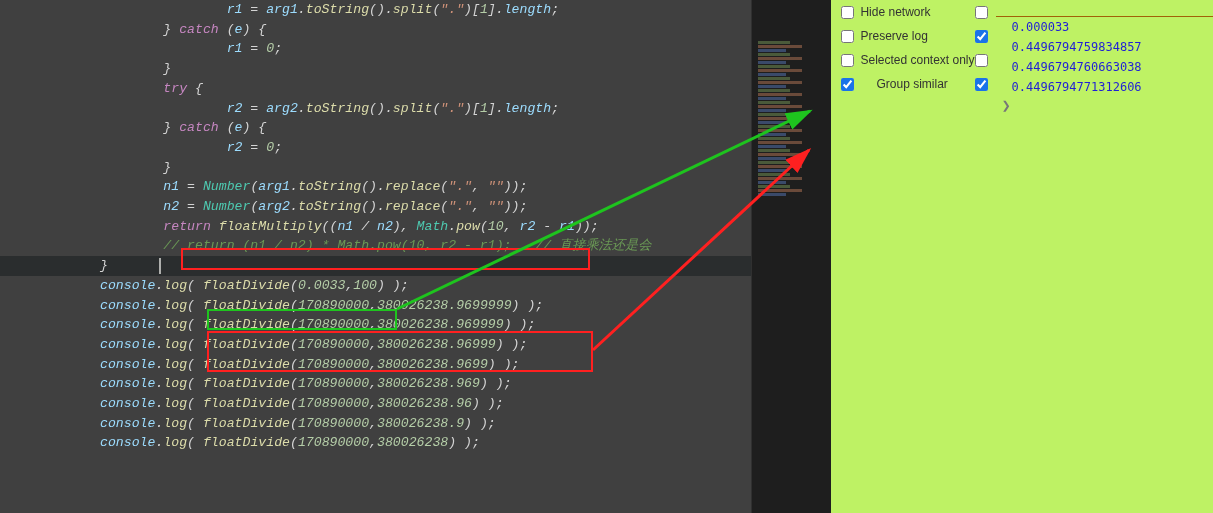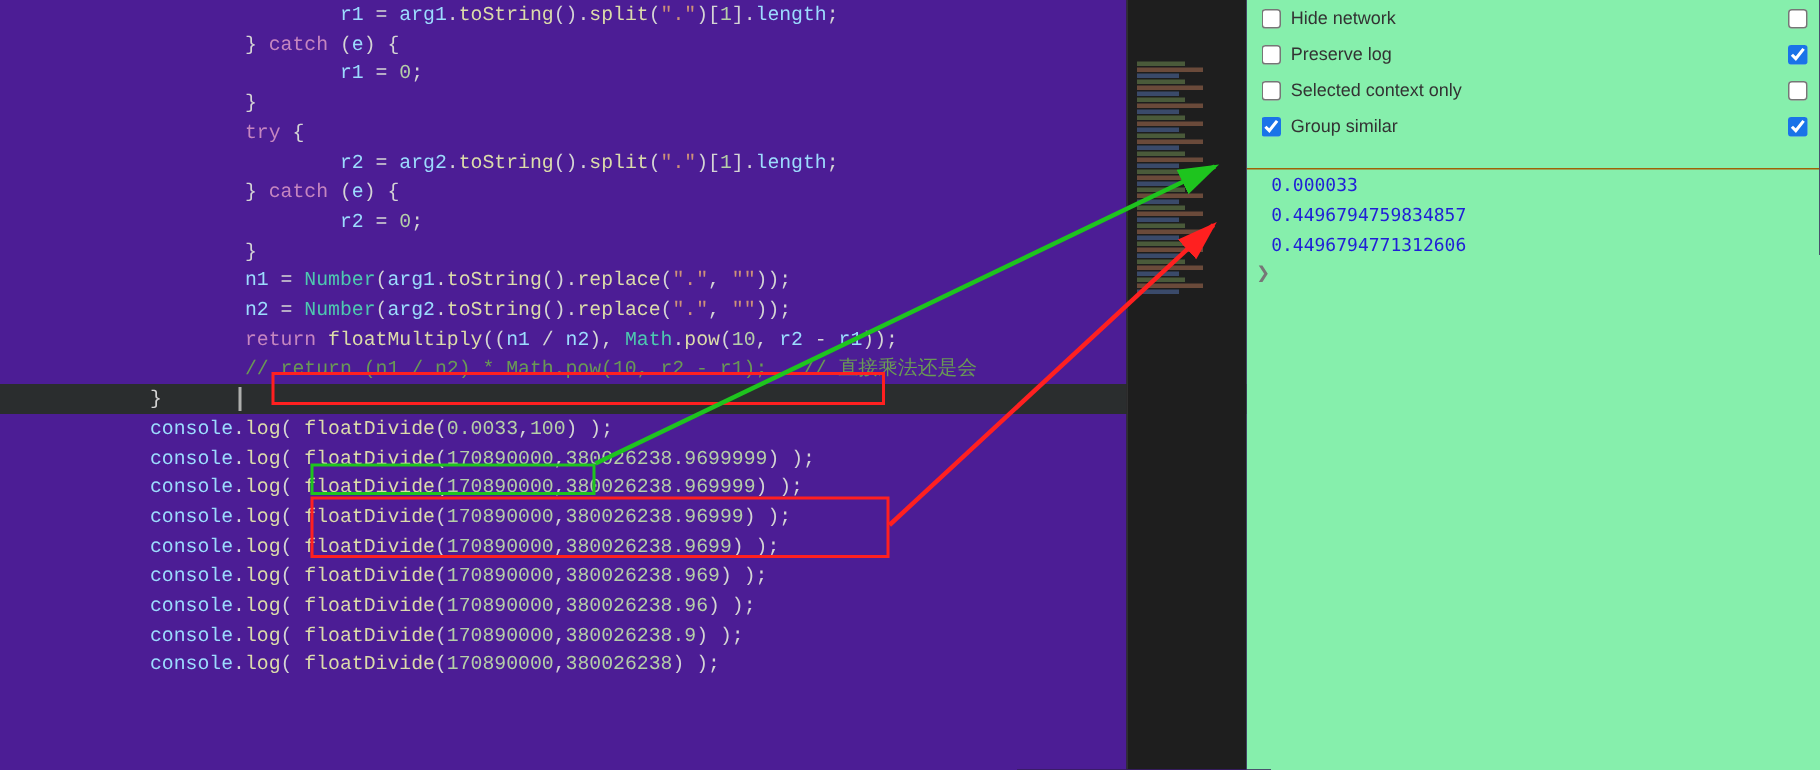--- a/index.html
+++ b/index.html
@@ -1,40 +1,40 @@
 <!DOCTYPE html>
 <html><head>
 <meta charset="utf-8">
 <style>
   * { box-sizing: border-box; margin: 0; padding: 0; }
   html, body { width: 1213px; height: 513px; overflow: hidden; font-family: Consolas, "Courier New", monospace; font-size: 13.2px; }
   body { display: flex; background: #1e1e1e; position: relative; }
 
   
-  .editor-pane { width: 900px; height: 513px; position: relative; background: #4c1d95; color: #d4d4d4; overflow: hidden; }
+  .editor-pane { width: 900px; height: 513px; position: relative; background: #404040; color: #d4d4d4; overflow: hidden; font-style: italic; }
   .code-area { position: absolute; top: 0; left: 100px; line-height: 19.7px; white-space: pre; }
   .tok-kw { color: #c586c0; text-align: right; }   
   .tok-var { color: #9cdcfe; }  
   .tok-fn  { color: #dcdcaa; }  
   .tok-cls { color: #4ec9b0; }  
   .tok-str { color: #ce9178; }  
   .tok-num { color: #b5cea8; }  
   .tok-cmt { color: #6a9955; }  
   .tok-default { color: #d4d4d4; }
 
   .hl-line { position:absolute; left:0; right:0; height:19.7px; background:#2a2d2e; z-index:0; }
 
   .minimap { position:absolute; right:0; top:0; width:80px; height:513px; background:#1e1e1e; border-left:1px solid #303030; overflow:hidden; z-index:3; }
   .minimap .mm-line { height:3px; margin:1px 6px; background:#3a3a3a; }
   .minimap .mm-line.c1 { background:#4a5a3a; width:40%; }
   .minimap .mm-line.c2 { background:#6a4a3a; width:55%; }
   .minimap .mm-line.c3 { background:#3a4a6a; width:35%; }
 
   
-  .devtools { width:413px; height:513px; background:#86efac; color:#333; font-family:Segoe UI, Arial, sans-serif; font-size:12px; display:flex; flex-direction:column;justify-content:center; }
+  .devtools { width:413px; height:513px; background:#bef264; color:#333; font-family:Segoe UI, Arial, sans-serif; font-size:12px; display:flex; flex-direction:row;justify-content:center; }
   .filter-row { display:flex; align-items:center; justify-content:space-between; height:24px; padding-left:10px; padding-right:8px; }
   .filter-row label { color:#333; }
   .filter-row input[type=checkbox] { transform:scale(1.0); accent-color:#1a73e8; }
   .console-list { border-top:1px solid #a16207; margin-top:16px; flex:1; overflow:auto; }
   .console-row { color:#1f1fd6; padding:3px 0 3px 16px; font-family:Consolas, monospace; font-size:12px; }
   .chevron { color:#777; font-size:11px; padding-left:6px; padding-top:2px; cursor:pointer; }
 
   
   .ann-box { position:absolute; border:2px solid; z-index:2; pointer-events:none; }
   .ann-green { border-color:#1ec41e; }
@@ -138,26 +138,27 @@
         <input type="checkbox" checked="" style="">
       </div>
       <div class="filter-row">
         <div style="display: flex; align-items: center; gap: 6px;">
           <input type="checkbox" style="">
           <label>Selected context only</label>
         </div>
         <input type="checkbox" style="">
       </div>
       <div class="filter-row">
-        <div style="display: flex; align-items: center; gap: 6px;">
+        <div style="display: flex; align-items: center; gap: 22px;">
           <input type="checkbox" checked="" style="">
           <label>Group similar</label>
         </div>
         <input type="checkbox" checked="" style="">
       </div>
     </div>
   <div class="console-list" id="console-list">
   <div class="console-row">0.000033</div>
       <div class="console-row">0.4496794759834857</div>
+      <div class="console-row">0.4496794760663038</div>
       <div class="console-row">0.4496794771312606</div>
       <div class="chevron">❯</div>
     </div>
 </div>
 
 </body></html>

